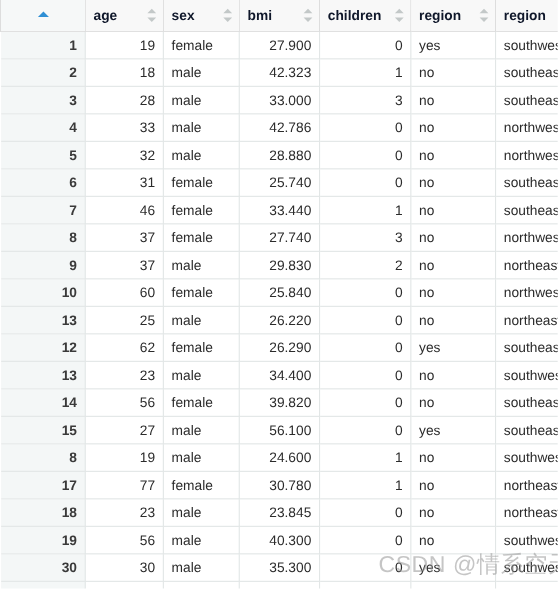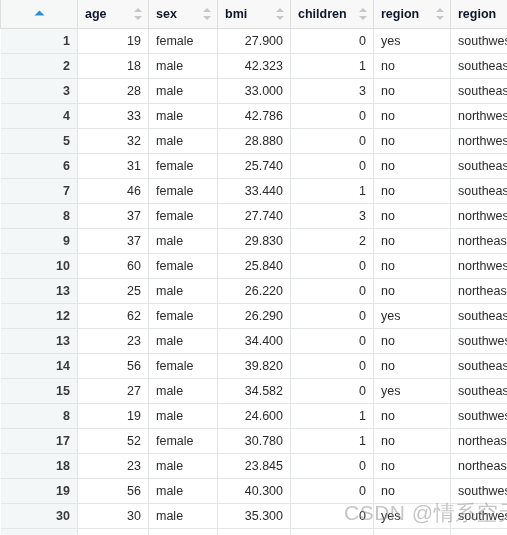--- a/index.html
+++ b/index.html
@@ -294,37 +294,37 @@
           <td class="txt">female</td>
           <td class="num">39.820</td>
           <td class="num">0</td>
           <td class="txt">no</td>
           <td class="txt">southeast</td>
         </tr>
         <tr>
           <td class="idx">15</td>
           <td class="num">27</td>
           <td class="txt">male</td>
-          <td class="num">34.582</td>
+          <td class="num">56.100</td>
           <td class="num">0</td>
           <td class="txt">yes</td>
           <td class="txt">southeast</td>
         </tr>
         <tr>
           <td class="idx">8</td>
           <td class="num">19</td>
           <td class="txt">male</td>
           <td class="num">24.600</td>
           <td class="num">1</td>
           <td class="txt">no</td>
           <td class="txt">southwest</td>
         </tr>
         <tr>
           <td class="idx">17</td>
-          <td class="num">52</td>
+          <td class="num">77</td>
           <td class="txt">female</td>
           <td class="num">30.780</td>
           <td class="num">1</td>
           <td class="txt">no</td>
           <td class="txt">northeast</td>
         </tr>
         <tr>
           <td class="idx">18</td>
           <td class="num">23</td>
           <td class="txt">male</td>

